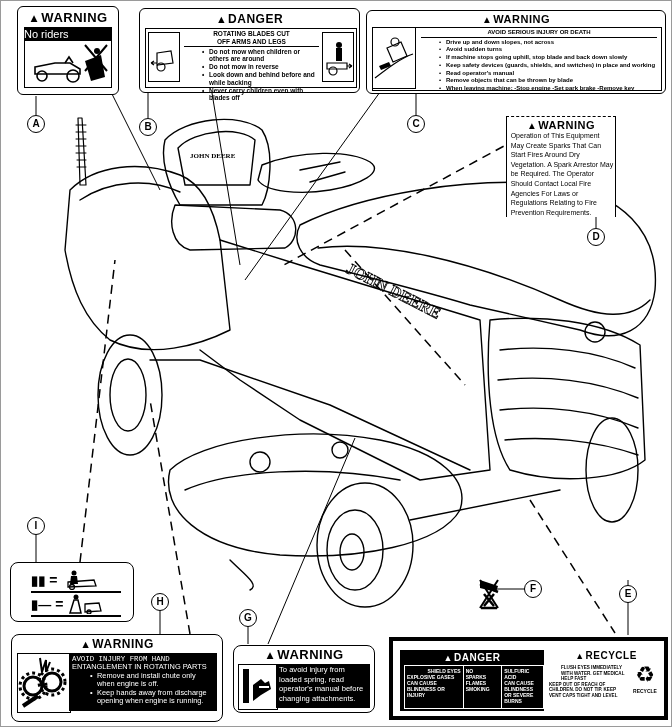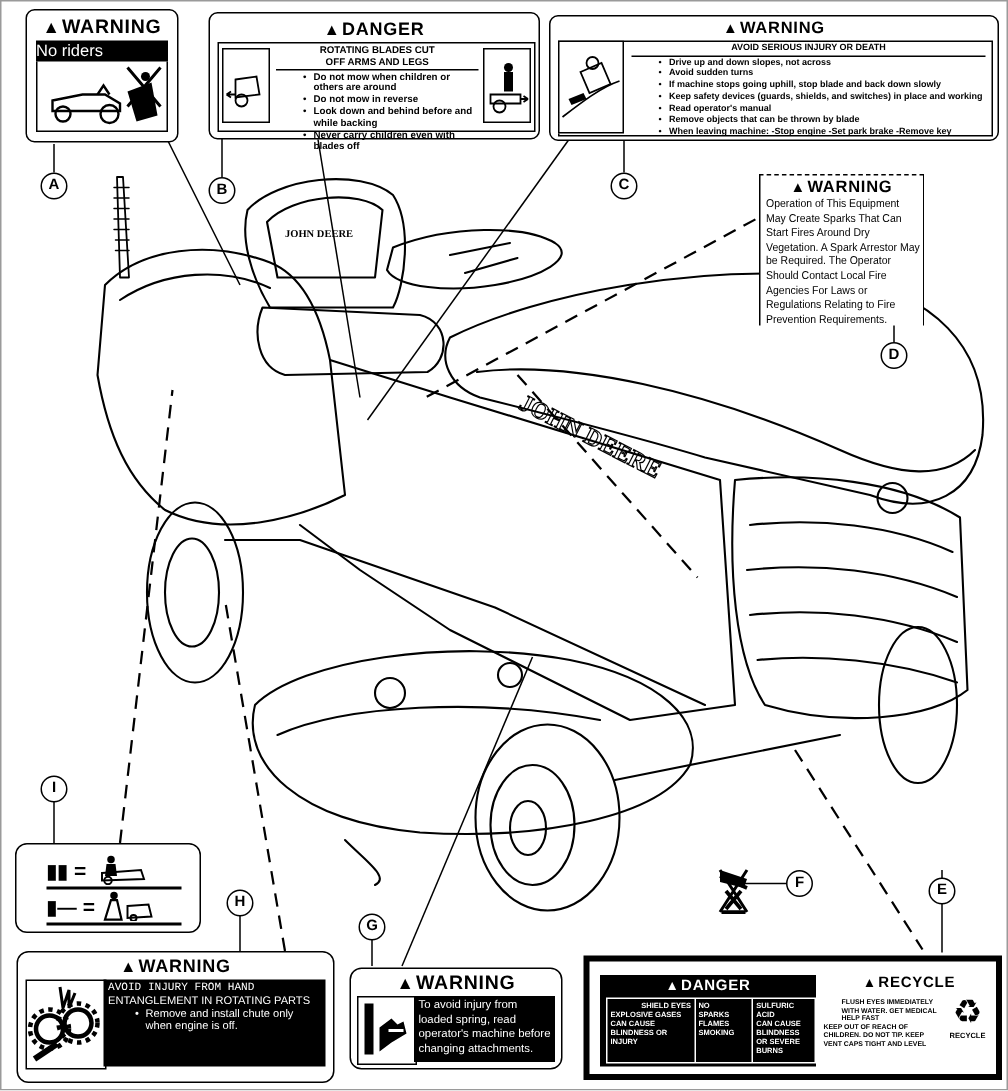--- a/index.html
+++ b/index.html
@@ -281,28 +281,29 @@
         </g>
         <path d="M22,4 L24,18 L28,6 L28,18 L32,8" stroke="#000" stroke-width="2" fill="none"></path>
         <path d="M5,52 L20,42" stroke="#000" stroke-width="4"></path>
       </svg>
   </div>
   <div class="blk" style="position:absolute;left:57px;top:18px;width:148px;height:58px;font-size:7.4px;line-height:8.4px;padding:2px 3px;box-sizing:border-box;">
     <div style="font-family:Liberation Mono, monospace;">AVOID INJURY FROM HAND</div>
     <div style="text-align:left;">ENTANGLEMENT IN ROTATING PARTS</div>
     <ul>
       <li>Remove and install chute only when engine is off.</li>
+      <li>Keep hands away from discharge opening when engine is running.</li>
     </ul>
   </div>
 </div>
 
 <div class="callout" style="left:239px;top:609px;">G</div>
 <div class="label" style="left:233px;top:645px;width:142px;height:68px;border-radius:8px;">
   <div class="hdr" style="font-size:13px;margin-top:1px;"><span class="tri">▲</span><span>WARNING</span></div>
   <div style="position:absolute;left:4px;top:18px;width:38px;height:44px;border:1px solid #000;background:#fff;">
     <svg width="36" height="42" viewBox="0 0 36 42">
         <path d="M4,4 L10,4 L10,38 L4,38 Z" fill="#000"></path>
         <path d="M14,20 L22,14 L26,18 L30,16 L32,24 L22,30 L14,36 Z" fill="#000"></path>
         <path d="M20,22 L30,22" stroke="#fff" stroke-width="2"></path>
       </svg>
   </div>
-  <div class="blk" style="position:absolute;left:42px;top:18px;width:94px;height:44px;font-family:'Liberation Sans Narrow','Liberation Sans',sans-serif;font-size:7.6px;line-height:9.6px;padding:1px 3px;box-sizing:border-box;">To avoid injury from loaded spring, read operator's machine before changing attachments.</div>
+  <div class="blk" style="position:absolute;left:42px;top:18px;width:94px;height:44px;font-family:'Liberation Sans Narrow','Liberation Sans',sans-serif;font-size:7.6px;line-height:9.6px;padding:1px 3px;box-sizing:border-box;">To avoid injury from loaded spring, read operator's manual before changing attachments.</div>
 </div>
 
 </body></html>

